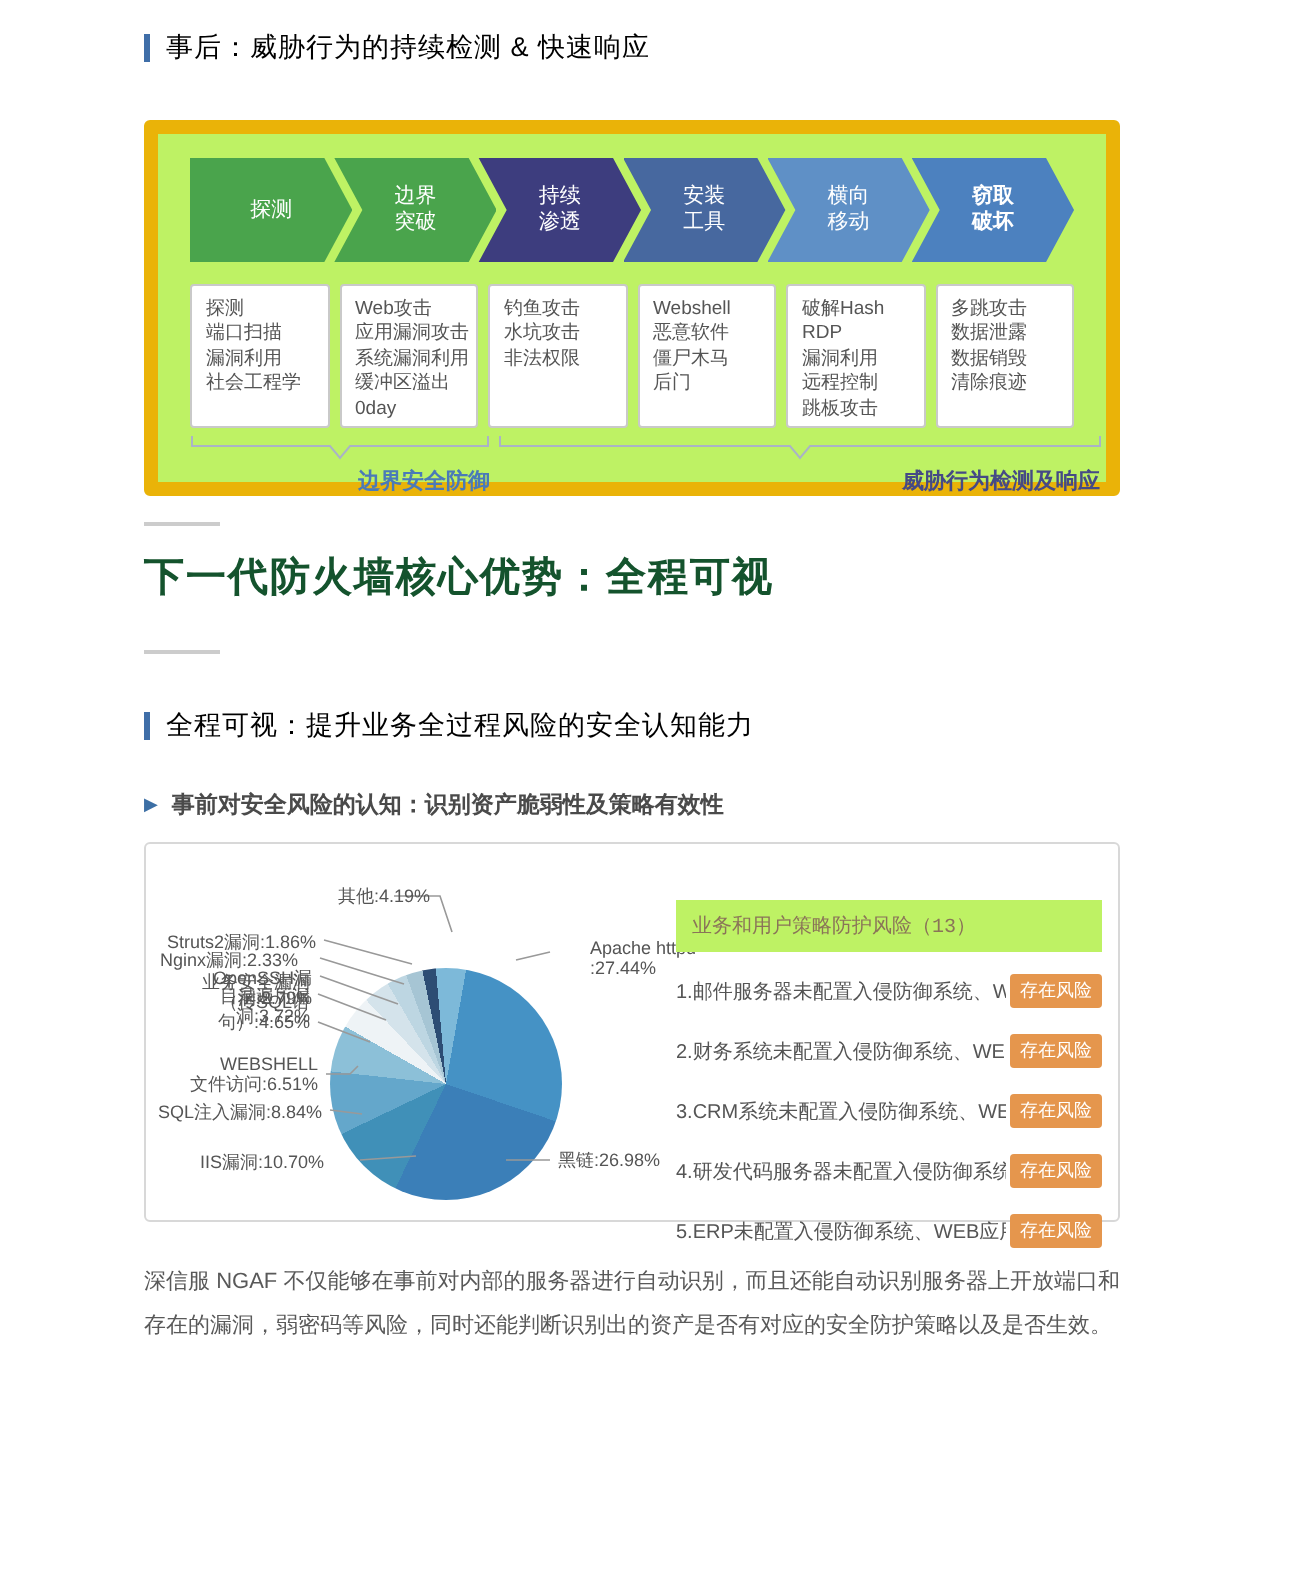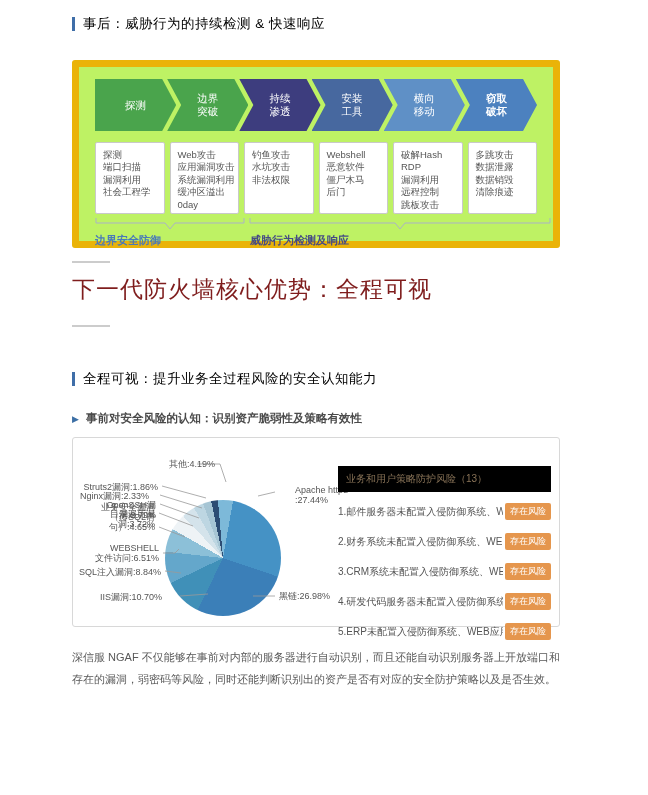--- a/index.html
+++ b/index.html
@@ -5,65 +5,65 @@
   * { margin:0; padding:0; box-sizing:border-box; }
   html,body { width:648px; height:795px; background:#ffffff; overflow:hidden;
               font-family:"Liberation Sans","DejaVu Sans",sans-serif; }
   .content { width:488px; margin-left:72px; }
 
   
   .sec-header { display:flex; align-items:center; }
   .sec-bar { width:3px; height:14px; background:#3f6ea8; margin-right:8px; }
   .sec-title { font-size:13.5px; color:#000000; letter-spacing:0.5px; }
   .h-sec1 { margin-top:15px; }
-  .h-sec2 { margin-top:43px; }
+  .h-sec2 { margin-top:27px; }
 
   
   .diagram-box { margin-top:27px; border:7px solid #eab308; border-radius:3px;
                  background:#bef264; padding:12px 16px 8px; height:188px; }
   .arrow-row { display:flex; height:52px; }
   .stage-arrow { flex:1; display:flex; align-items:center; justify-content:center;
                  color:#fff; font-size:10.5px; line-height:13px; text-align:center;
                  white-space:pre-line;
                  clip-path: polygon(14px 50%, 0 0, calc(100% - 14px) 0, 100% 50%, calc(100% - 14px) 100%, 0 100%); }
   .stage-arrow.first { clip-path: polygon(0 0, calc(100% - 14px) 0, 100% 50%, calc(100% - 14px) 100%, 0 100%); }
   .stage-arrow + .stage-arrow { margin-left:-9px; }
   .box-row { display:flex; gap:5px; margin-top:11px; }
   .attack-box { flex:1; border:1px solid #c9c9c9; border-radius:2px; background:#fff;
                 padding:6px 7px; height:72px; overflow:hidden; }
   .attack-box div { font-size:9.5px; line-height:12.4px; color:#555; white-space:nowrap; }
   .bracket-svg { display:block; margin-top:4px; }
   .group-labels { position:relative; height:15px; margin-top:2px; }
-  .group-label { position:absolute; top:0; font-size:11px; font-weight:bold; text-align:left; }
+  .group-label { position:absolute; top:0; font-size:11px; font-weight:bold; text-align:right; }
   .group-label.g1 { left:0; width:150px; color:#4a7ab8; }
   .group-label.g2 { left:155px; width:300px; color:#454a85; }
 
   .para { margin-top:14px; font-size:11px; line-height:21.5px; color:#595959; text-align:justify; }
   .para2 { margin-top:20px; }
 
   .dash { width:38px; height:2px; background:#cccccc; }
   .dash1 { margin-top:13px; }
   .dash2 { margin-top:19px; }
-  .main-heading { margin-top:9px; font-size:23px; line-height:34px; font-weight:normal;
-                  color:#7f1d1d; letter-spacing:1px; }
+  .main-heading { margin-top:9px; font-size:20px; line-height:34px; font-weight:bold;
+                  color:#14532d; letter-spacing:1px; }
 
   .bullet-line { margin-top:23px; display:flex; align-items:center; }
   .bullet-tri { color:#3c6fa5; font-size:9px; margin-right:7px; }
   .bullet-text { font-size:11.5px; font-weight:bold; color:#4a4a4a; }
 
   
   .chart-box { position:relative; margin-top:11px; border:1px solid #d8d8d8; border-radius:3px;
                background:#fff; height:190px; }
   .pie { position:absolute; left:92px; top:62px; width:116px; height:116px; border-radius:50%; }
   .callout { position:absolute; font-size:9px; line-height:10px; color:#555; white-space:pre-line; }
   .callout.r { text-align:right; }
   .callout-lines { position:absolute; left:0; top:0; }
 
   .risk-panel { position:absolute; left:265px; top:28px; width:213px; }
-  .risk-header { background:#000000; color:#8a7458; font-size:10px; padding:6px 8px; }
+  .risk-header { background:#bef264; color:#8a7458; font-size:10px; padding:6px 8px;font-family:Liberation Mono, monospace; }
   .risk-row { display:flex; justify-content:space-between; align-items:center; margin-top:13px; white-space:nowrap; }
   .risk-row.firstrow { margin-top:11px; }
   .risk-text { font-size:10px; color:#555; overflow:hidden; }
   .risk-badge { background:#e5964d; color:#fff; font-size:9px; padding:2px 5px;
                 border-radius:2px; margin-left:2px; flex:none; }
 </style>
 </head>
 <body>
 
 <div class="content">

